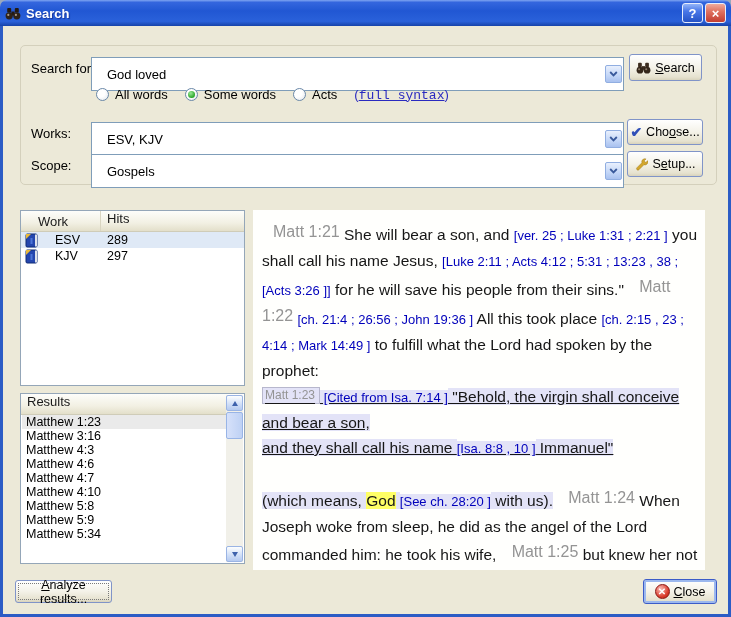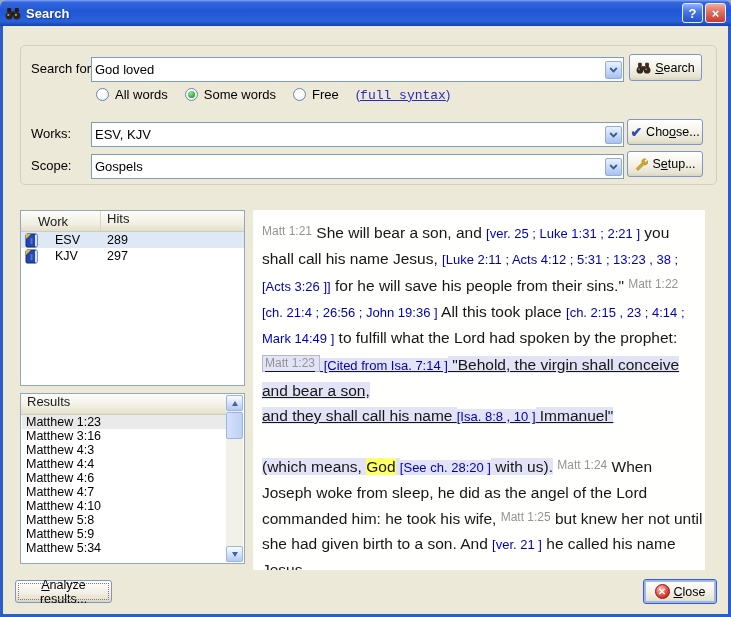--- a/index.html
+++ b/index.html
@@ -15,22 +15,22 @@
     font-size:13px;display:flex;align-items:center;justify-content:center;box-sizing:border-box;cursor:default;}
   .tb-help{background:linear-gradient(180deg,#93b4f8 0%,#4a78e8 40%,#2553c6 100%);}
   .tb-close{background:linear-gradient(180deg,#f0ab9d 0%,#e07361 40%,#c23d31 100%);}
   
   .body{position:absolute;top:26px;left:0;right:0;bottom:0;background:#ece9d8;
     border:3px solid #2c5cc5;border-top:none;box-sizing:border-box;}
   
   .groupbox{position:absolute;left:17px;top:19px;width:697px;height:140px;
     border:1px solid #d4d0bc;border-radius:5px;box-sizing:border-box;}
   .gb-label{position:absolute;font-size:13px;color:#000;}
-  .combo{position:absolute;height:25px;background:#fff;border:1px solid #7f9db9;display:flex;
-    align-items:center;font-size:13px;color:#000;padding-left:3px;box-sizing:border-box;}
+  .combo{position:absolute;height:34px;background:#fff;border:1px solid #7f9db9;display:flex;
+    align-items:center;font-size:13px;color:#000;padding-left:15px;box-sizing:border-box;}
   .combo-arrow{margin-left:auto;width:17px;height:18px;margin-right:1px;border:1px solid #91aee1;border-radius:2px;
     background:linear-gradient(180deg,#e9f0fd 0%,#c3d6f7 60%,#a9c1ef 100%);
     display:flex;align-items:center;justify-content:center;box-sizing:border-box;}
   .xpbtn{display:flex;align-items:center;justify-content:center;gap:4px;
     background:linear-gradient(180deg,#ffffff 0%,#f4f2e8 50%,#e6e2cf 88%,#d8d3bc 100%);
     border:1px solid #8094c8;border-radius:3px;font-size:12.5px;color:#000;box-sizing:border-box;position:absolute;cursor:default;}
   .radios{position:absolute;left:75px;top:40px;height:17px;display:flex;align-items:center;font-size:13px;}
   .radio-group{display:flex;align-items:center;margin-right:17px;}
   .radio{width:13px;height:13px;border-radius:50%;border:1px solid #6a88a8;box-sizing:border-box;
     background:radial-gradient(circle at 35% 35%,#ffffff 40%,#dfe4ea 100%);position:relative;margin-right:6px;}
@@ -59,21 +59,21 @@
   .sthumb{position:absolute;top:17px;left:0;right:0;height:27px;border:1px solid #98b4e6;border-radius:2px;box-sizing:border-box;
     background:linear-gradient(90deg,#d6e1fa 0%,#bed1f4 100%);}
   .tri-up{width:0;height:0;border-left:3.5px solid transparent;border-right:3.5px solid transparent;border-bottom:5px solid #3e62ac;}
   .tri-down{width:0;height:0;border-left:3.5px solid transparent;border-right:3.5px solid transparent;border-top:5px solid #3e62ac;}
   
   .textpanel{position:absolute;left:250px;top:184px;width:452px;height:360px;background:#fffffd;
     padding:9px 2px 0 9px;box-sizing:border-box;font-size:15.5px;line-height:25px;color:#161616;overflow:hidden;}
   .para{margin:0;}
   .pline{margin:0;text-decoration:underline;}
   .gapline{height:24px;}
-  .seg-label{color:#949494;font-size:12px;vertical-align:3px;}
+  .seg-label{color:#949494;font-size:16px;vertical-align:3px;margin-left:11px;}
   .seg-labelbox{color:#949494;font-size:12px;vertical-align:3px;background:#e3e3f7;
     border:1px solid #b7b7cc;padding:0 4px 1px 2px;}
   .seg-ref{color:#0000bb;font-size:13px;cursor:pointer;}
   .seg-hl{background:#e3e3f7;}
   .seg-hlref{background:#e3e3f7;color:#0000bb;font-size:13px;cursor:pointer;}
   .seg-hlyellow{background:#ffff66;}
   
   .btn-analyze{left:12px;top:554px;width:97px;height:23px;outline:1px dotted #7a7a7a;outline-offset:-4px;}
   .btn-close{left:640px;top:553px;width:74px;height:25px;border:1px solid #3c5cc8;
     box-shadow:inset 0 0 0 2px #9cb8ee;}
@@ -139,21 +139,21 @@
             <span class="radio-group">
               <span class="radio"></span>
               <span>All words</span>
             </span>
             <span class="radio-group">
               <span class="radio sel"></span>
               <span>Some words</span>
             </span>
             <span class="radio-group">
               <span class="radio"></span>
-              <span>Free</span>
+              <span>Acts</span>
             </span>
           </span>
         <span class="syntax">
           <span>(</span><span class="lnk">full syntax</span><span>)</span>
         </span>
       </div>
 
       <span class="gb-label" style="left:10px;top:80px;">Works:</span>
       <div class="combo" style="left:70px;top:76px;width:533px;">
         <span>ESV, KJV</span>
@@ -223,21 +223,20 @@
           </div>
         </div>
     </div>
 
     <div class="panel" style="left:17px;top:367px;width:225px;height:171px;">
       <div class="listheader" style="padding-left:6px;margin-right:17px;">Results</div>
       <div class="res-list" id="results-list">
           <div class="res-item sel">Matthew 1:23</div>
           <div class="res-item">Matthew 3:16</div>
           <div class="res-item">Matthew 4:3</div>
-          <div class="res-item">Matthew 4:4</div>
           <div class="res-item">Matthew 4:6</div>
           <div class="res-item">Matthew 4:7</div>
           <div class="res-item">Matthew 4:10</div>
           <div class="res-item">Matthew 5:8</div>
           <div class="res-item">Matthew 5:9</div>
           <div class="res-item">Matthew 5:34</div>
         </div>
       <div class="scroll">
         <span class="sbtn sb-up">
             <span class="tri-up"></span>

